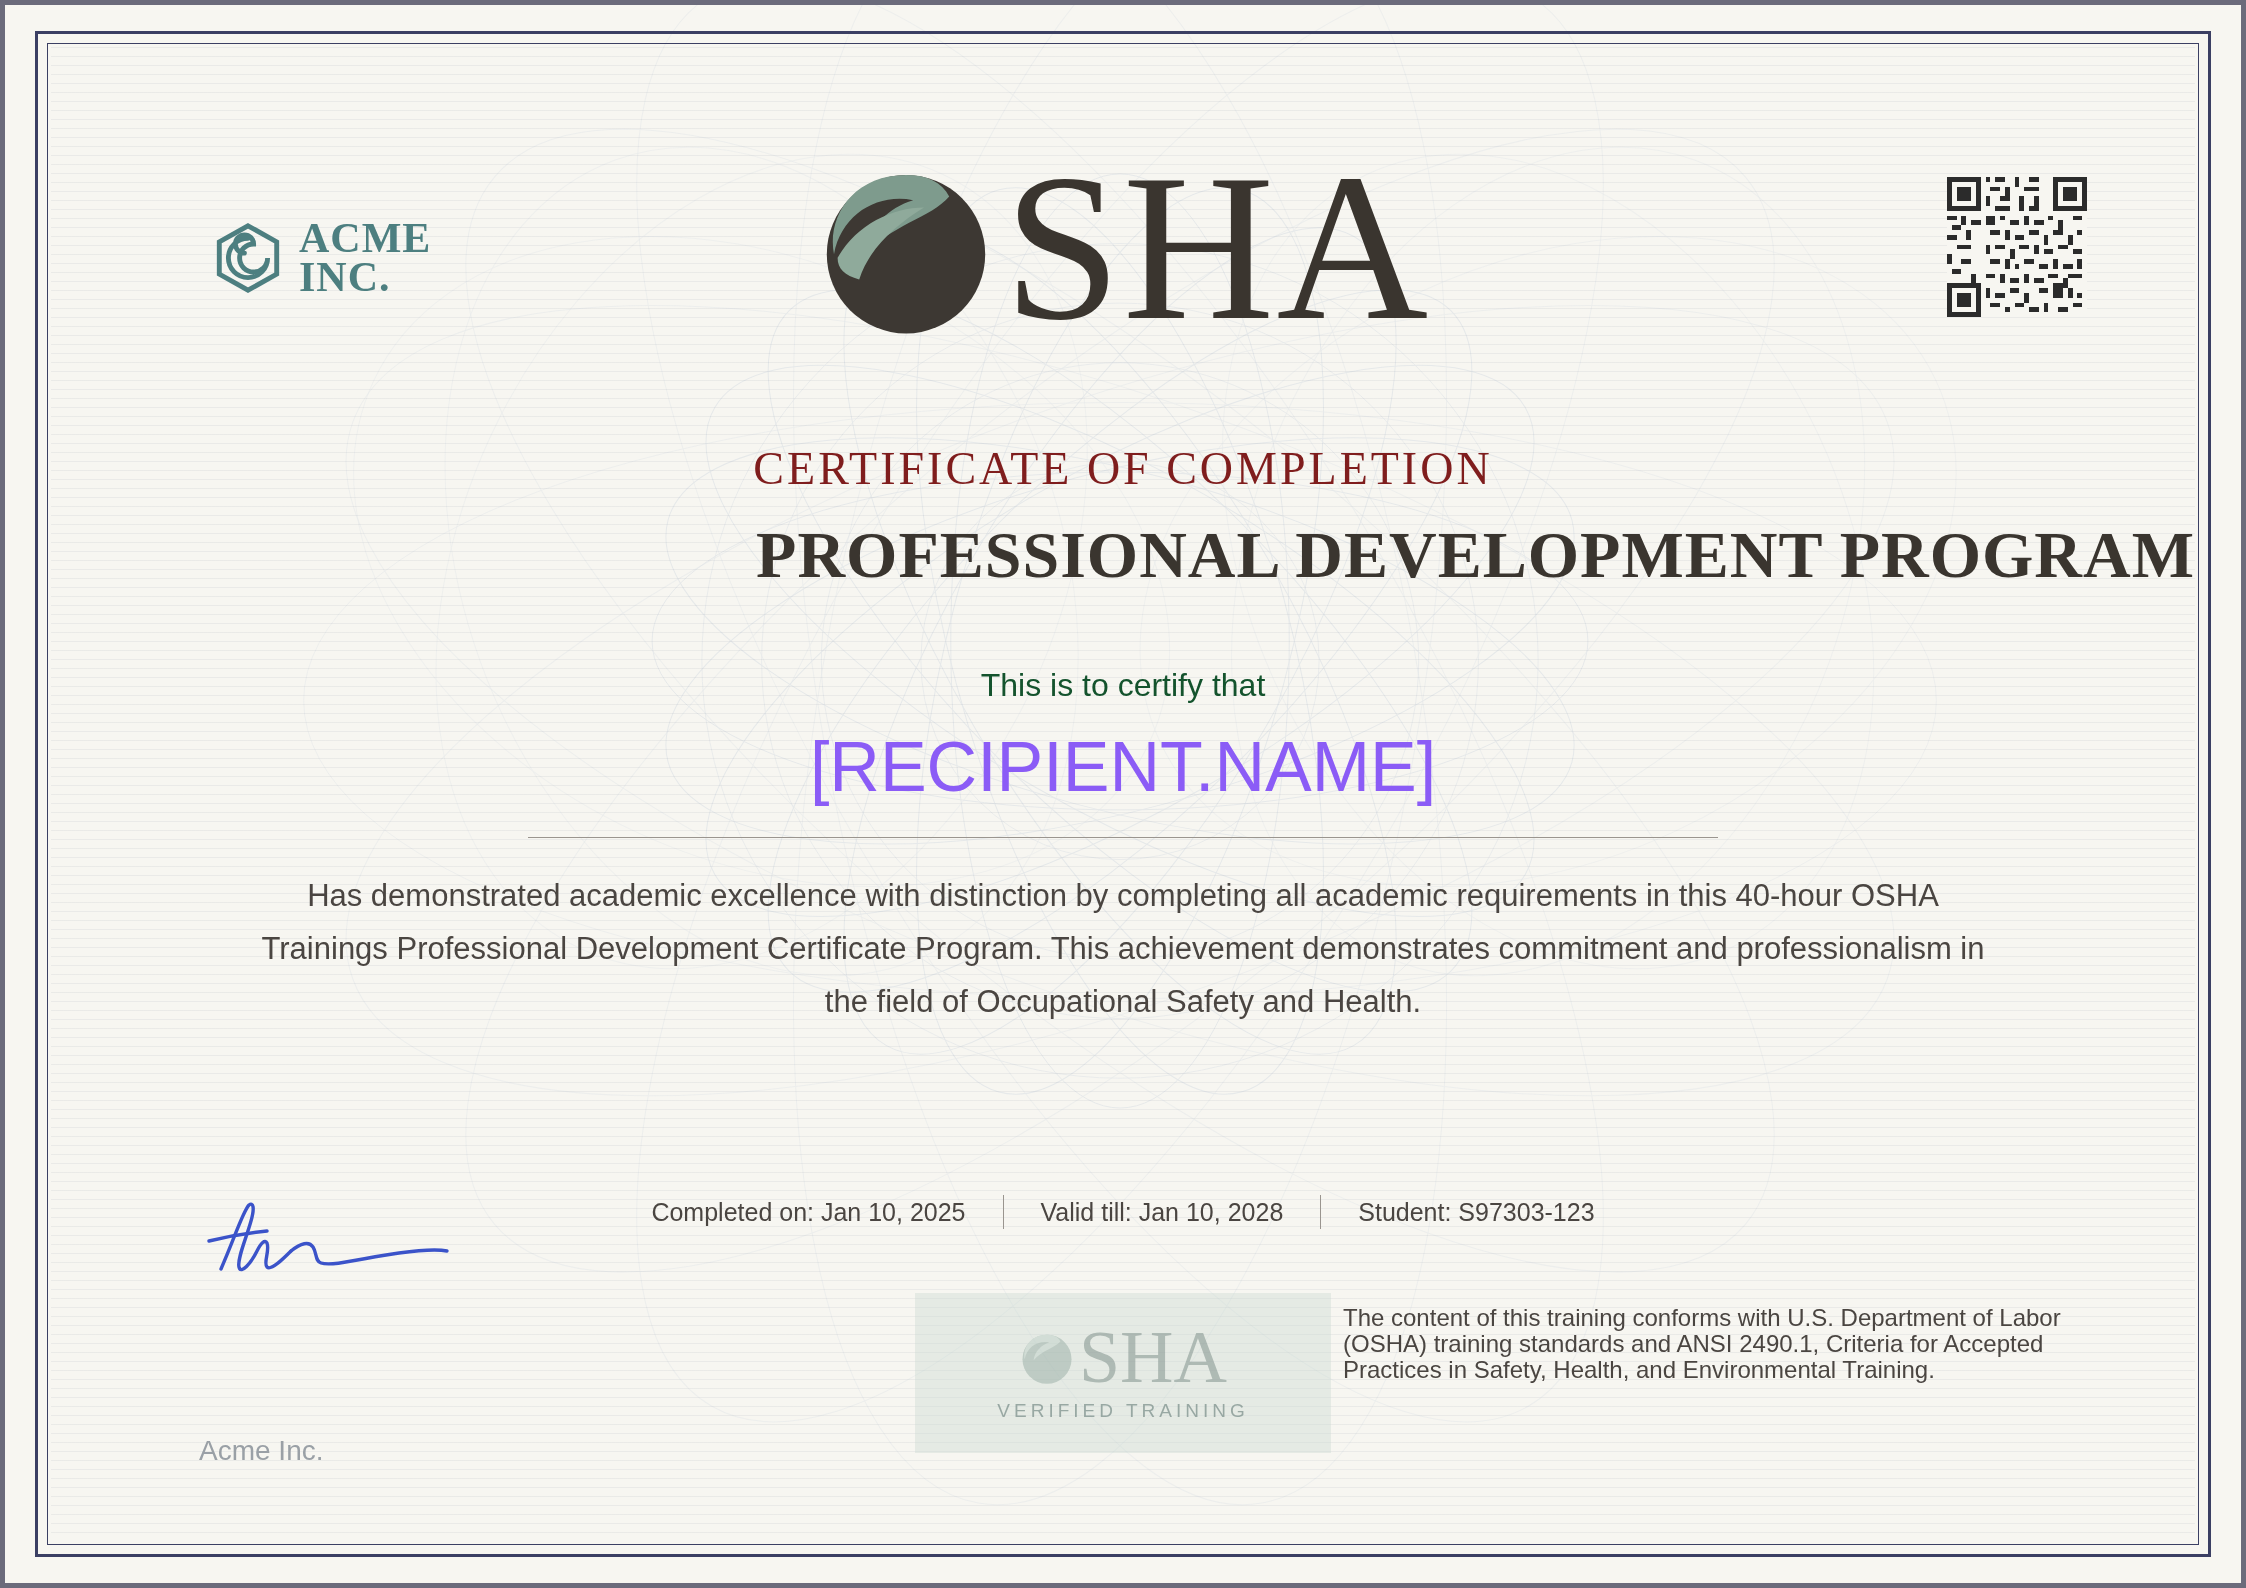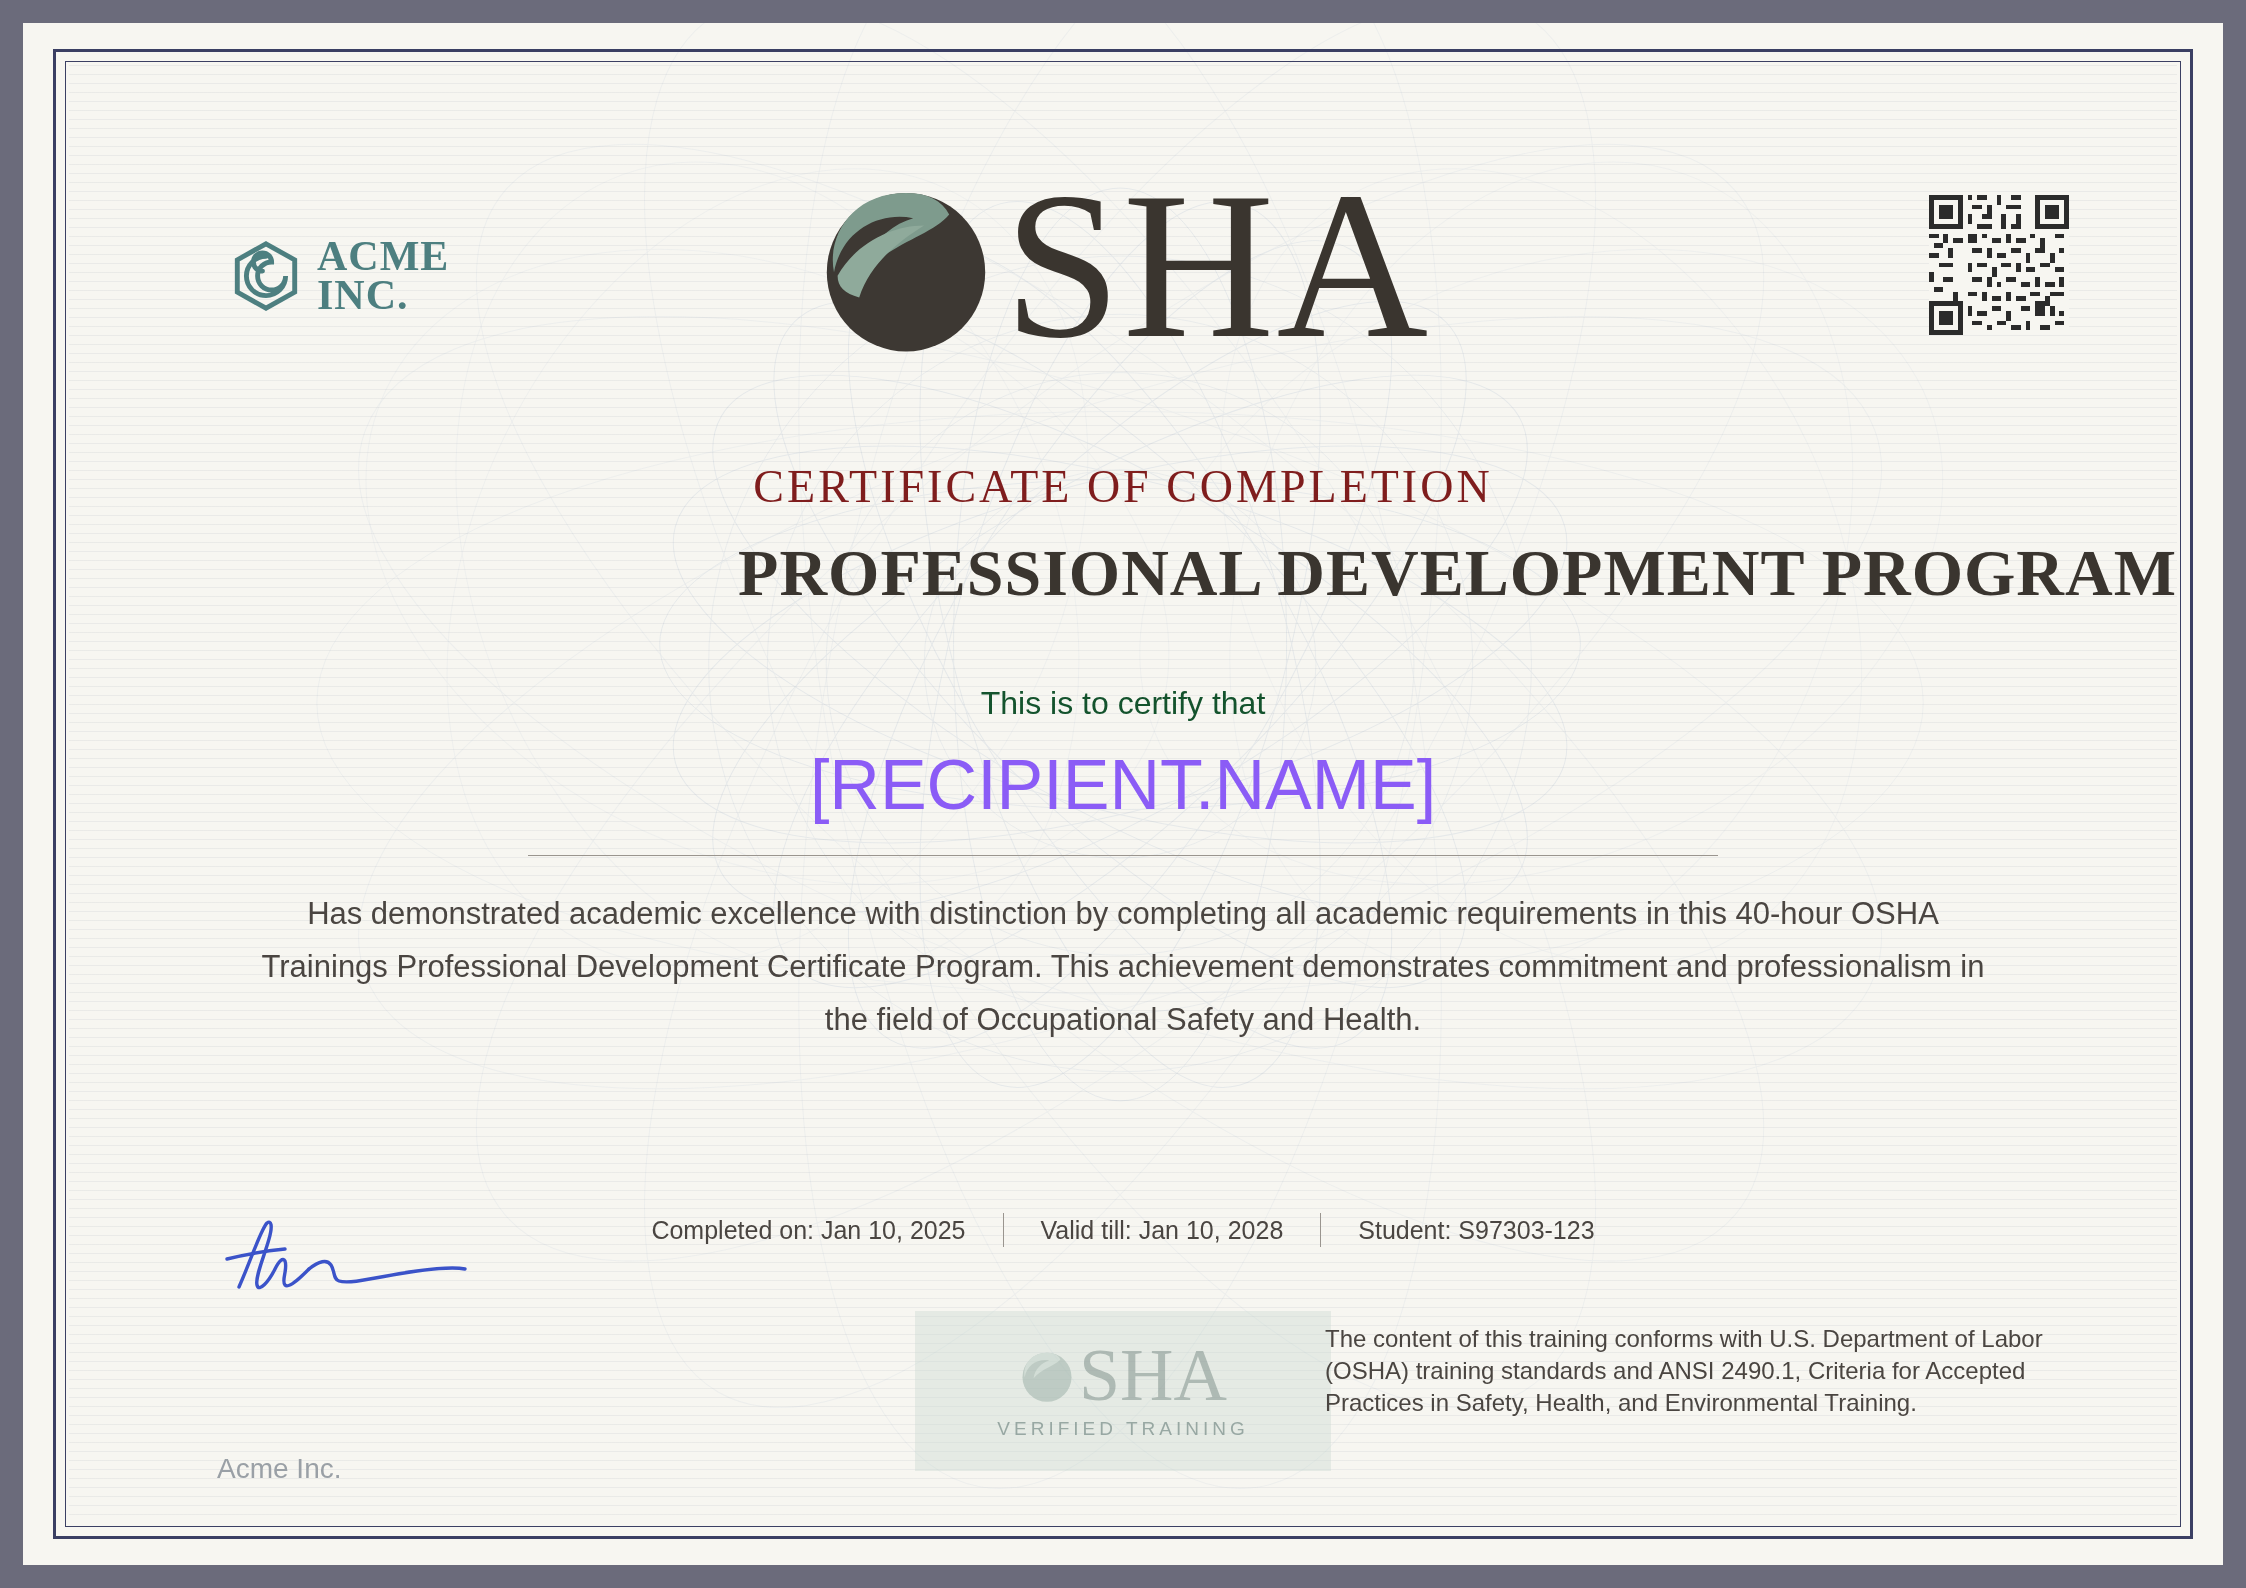--- a/index.html
+++ b/index.html
@@ -14,21 +14,21 @@
     overflow: hidden;
   }
 
   .page {
     position: absolute;
     left: 0; top: 0;
     width: 2246px;
     height: 1588px;
     background: #6b6b7b;
     box-sizing: border-box;
-    padding: 23px;
+    padding: 5px;
   }
 
   .cert-outer {
     position: relative;
     width: 100%;
     height: 100%;
     background: #f7f6f1;
     box-sizing: border-box;
     overflow: hidden;
   }
@@ -269,21 +269,21 @@
     letter-spacing: 4px;
     color: rgba(120, 140, 135, 0.7);
   }
 
   .disclaimer {
     position: absolute;
     right: 112px;
     top: 1258px;
     width: 740px;
     font-size: 24px;
-    line-height: 32px;
+    line-height: 26px;
     color: #4a4541;
   }
 </style>
 </head>
 <body>
 
 <div class="page">
   <div class="cert-outer">
 
     <svg class="guilloche" viewBox="0 0 2246 1588" preserveAspectRatio="none">

